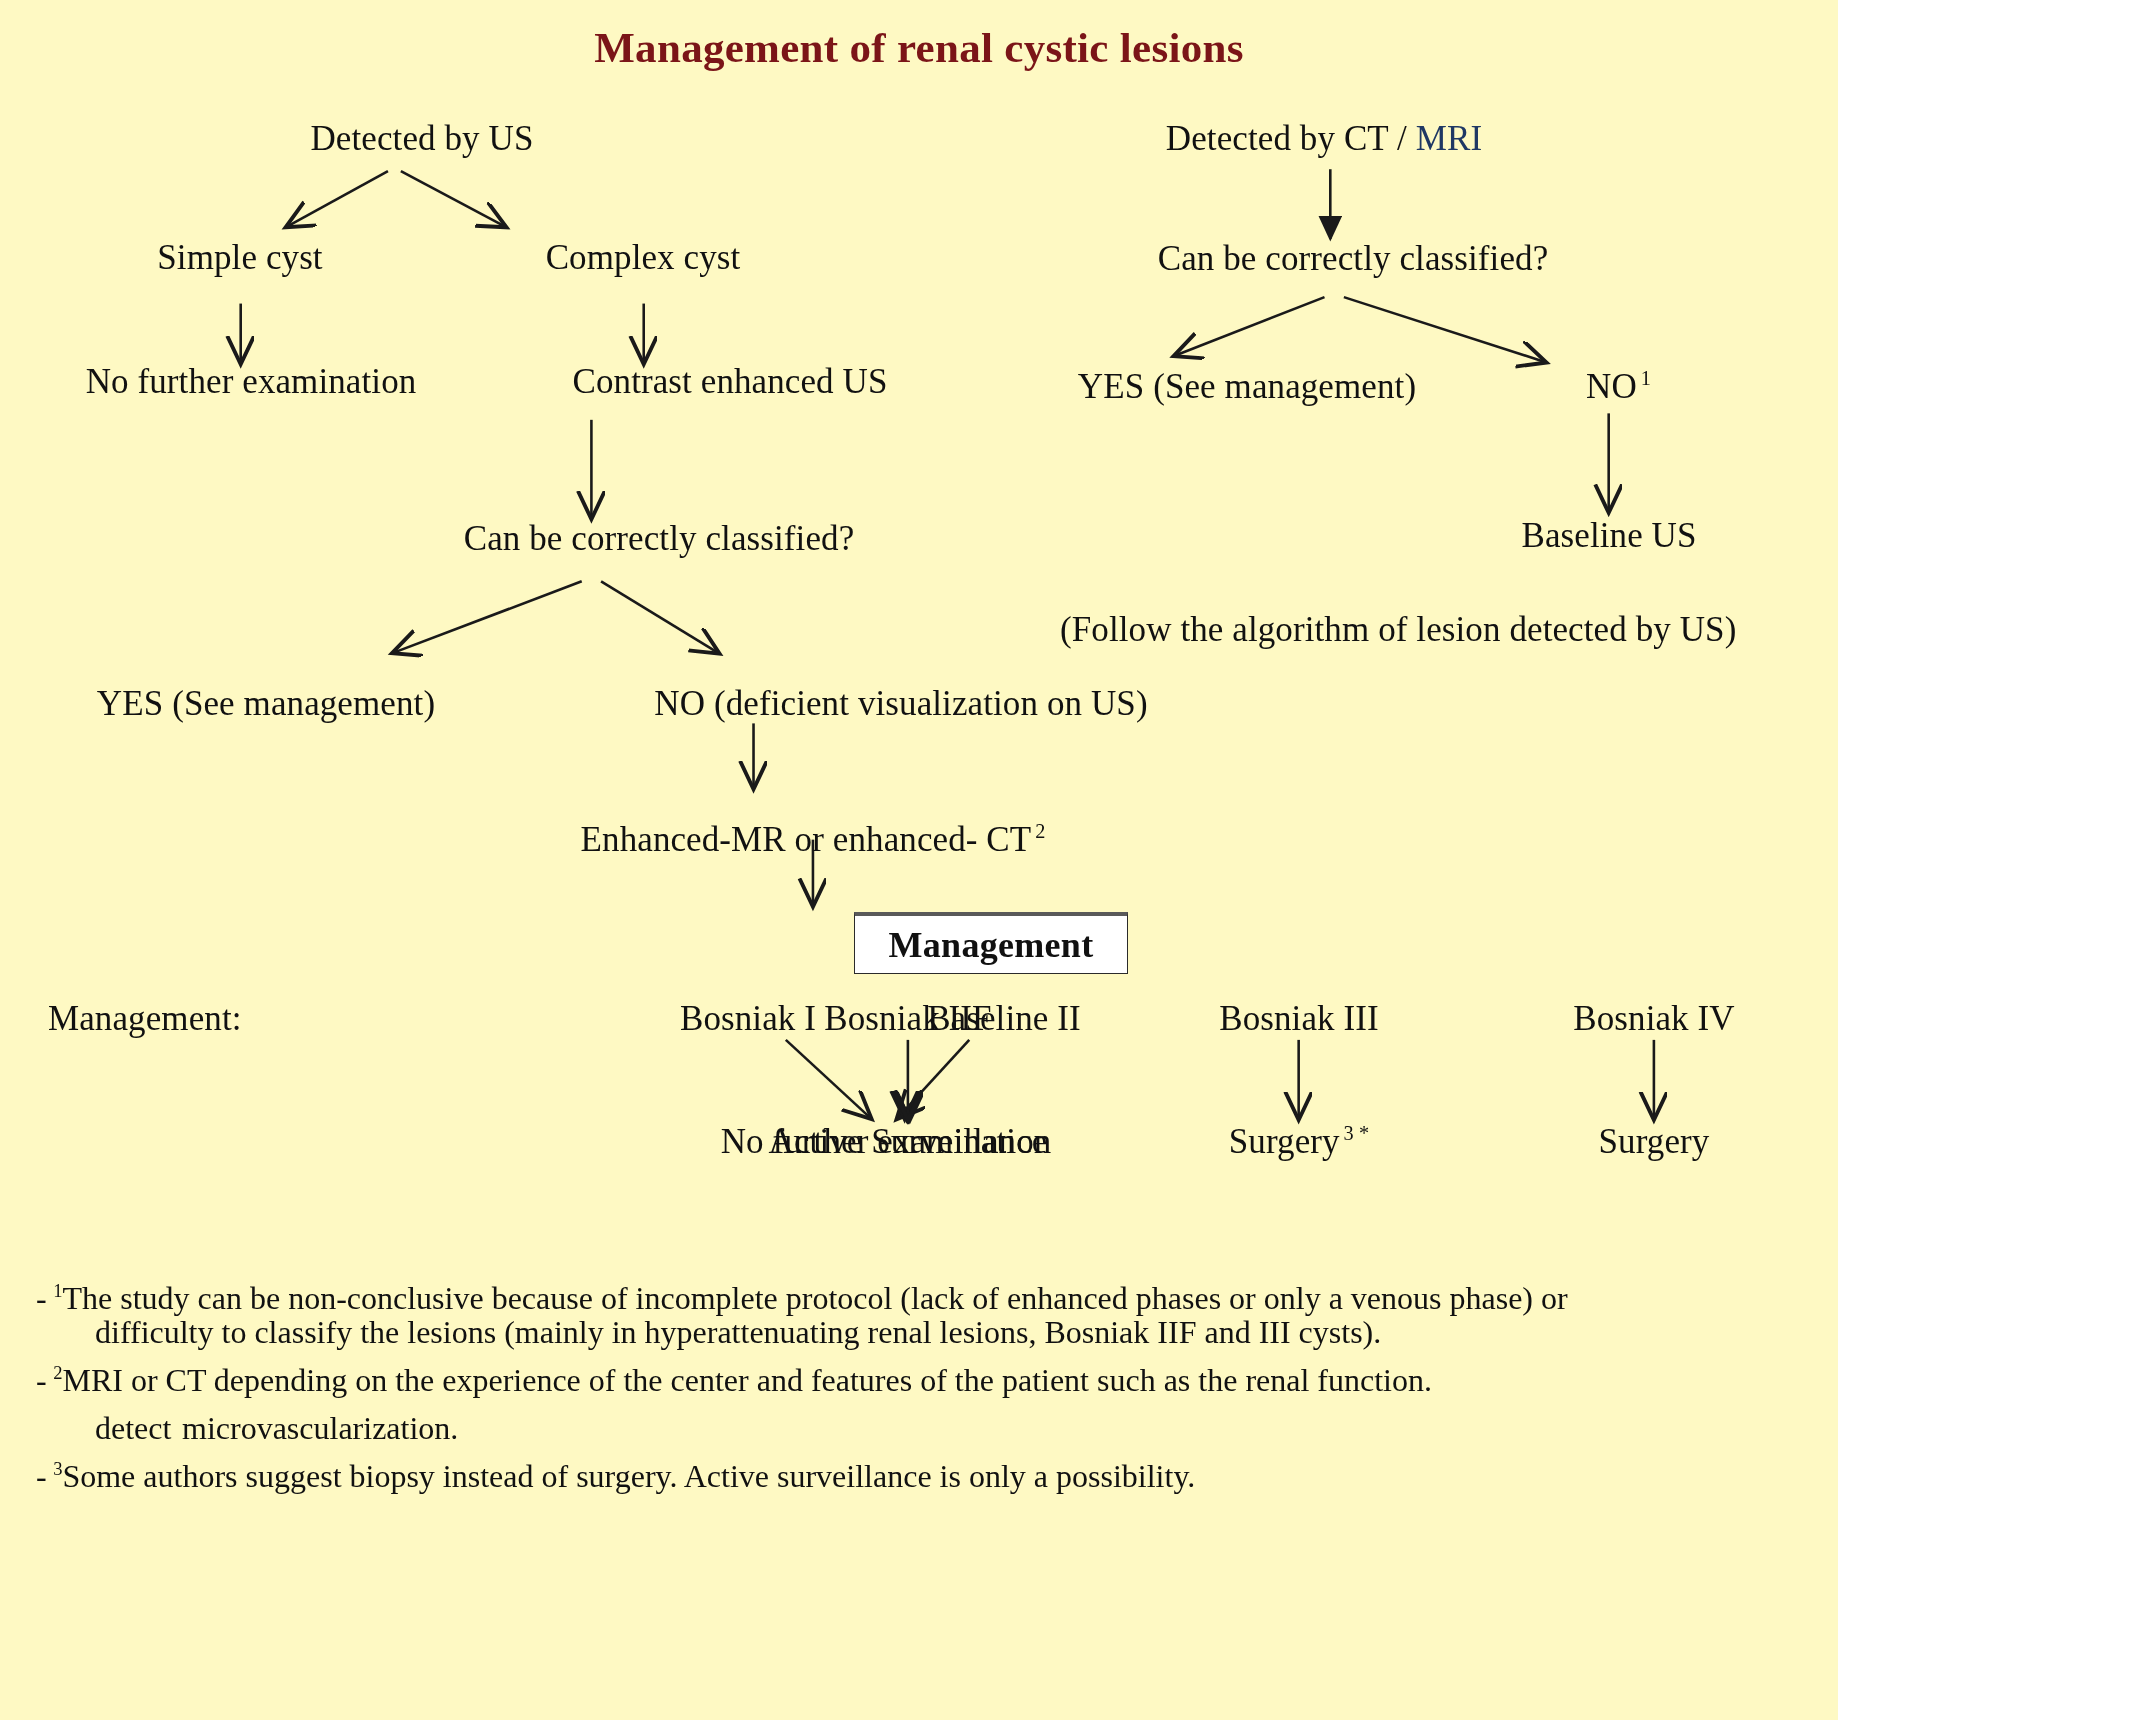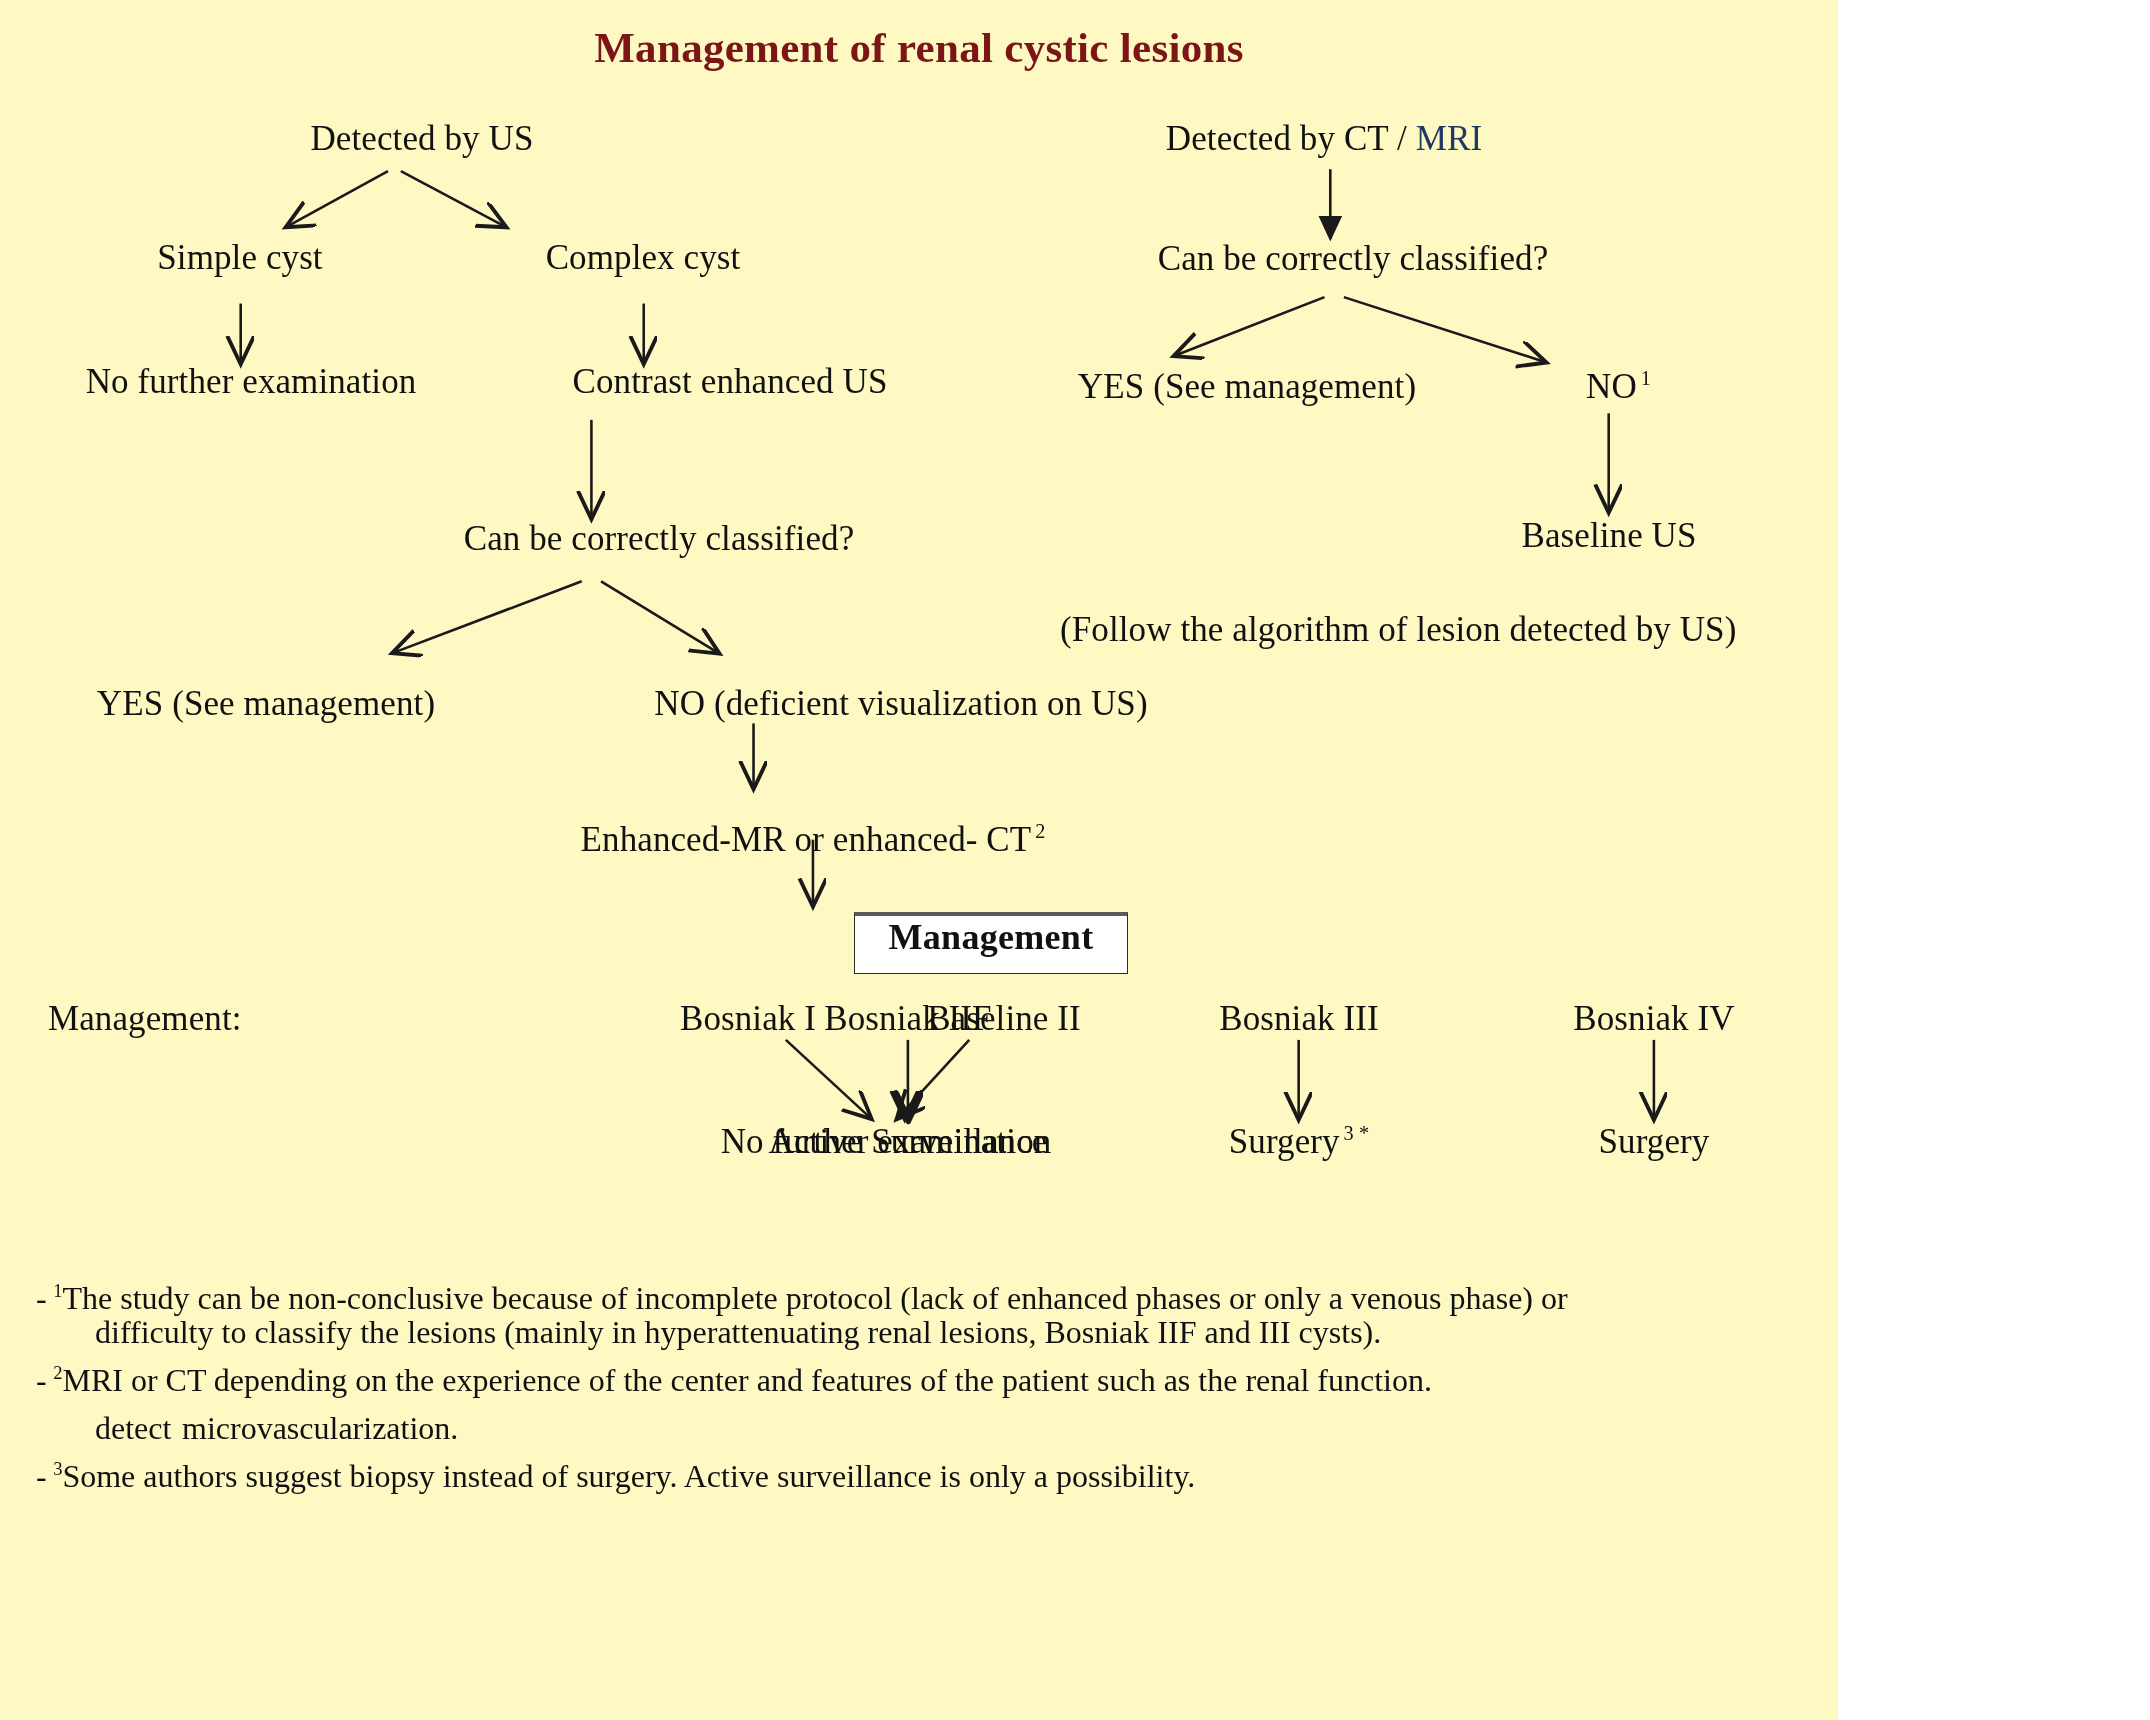--- a/index.html
+++ b/index.html
@@ -54,21 +54,21 @@
   .mgmt-box {
     position: absolute;
     left: 854px;
     top: 912px;
     width: 274px;
     height: 62px;
     border: 1.9px solid #2b2b2b;
     border-top: 4.5px solid #5a5a5a;
     box-sizing: border-box;
     display: flex;
-    align-items: flex-start;
+    align-items: center;
     justify-content: center;
     background: #ffffff;
   }
   .mgmt-box .label {
     font-size: 36px;
     font-weight: bold;
     color: #111111;
     white-space: nowrap;
     letter-spacing: 0.3px;
   }

